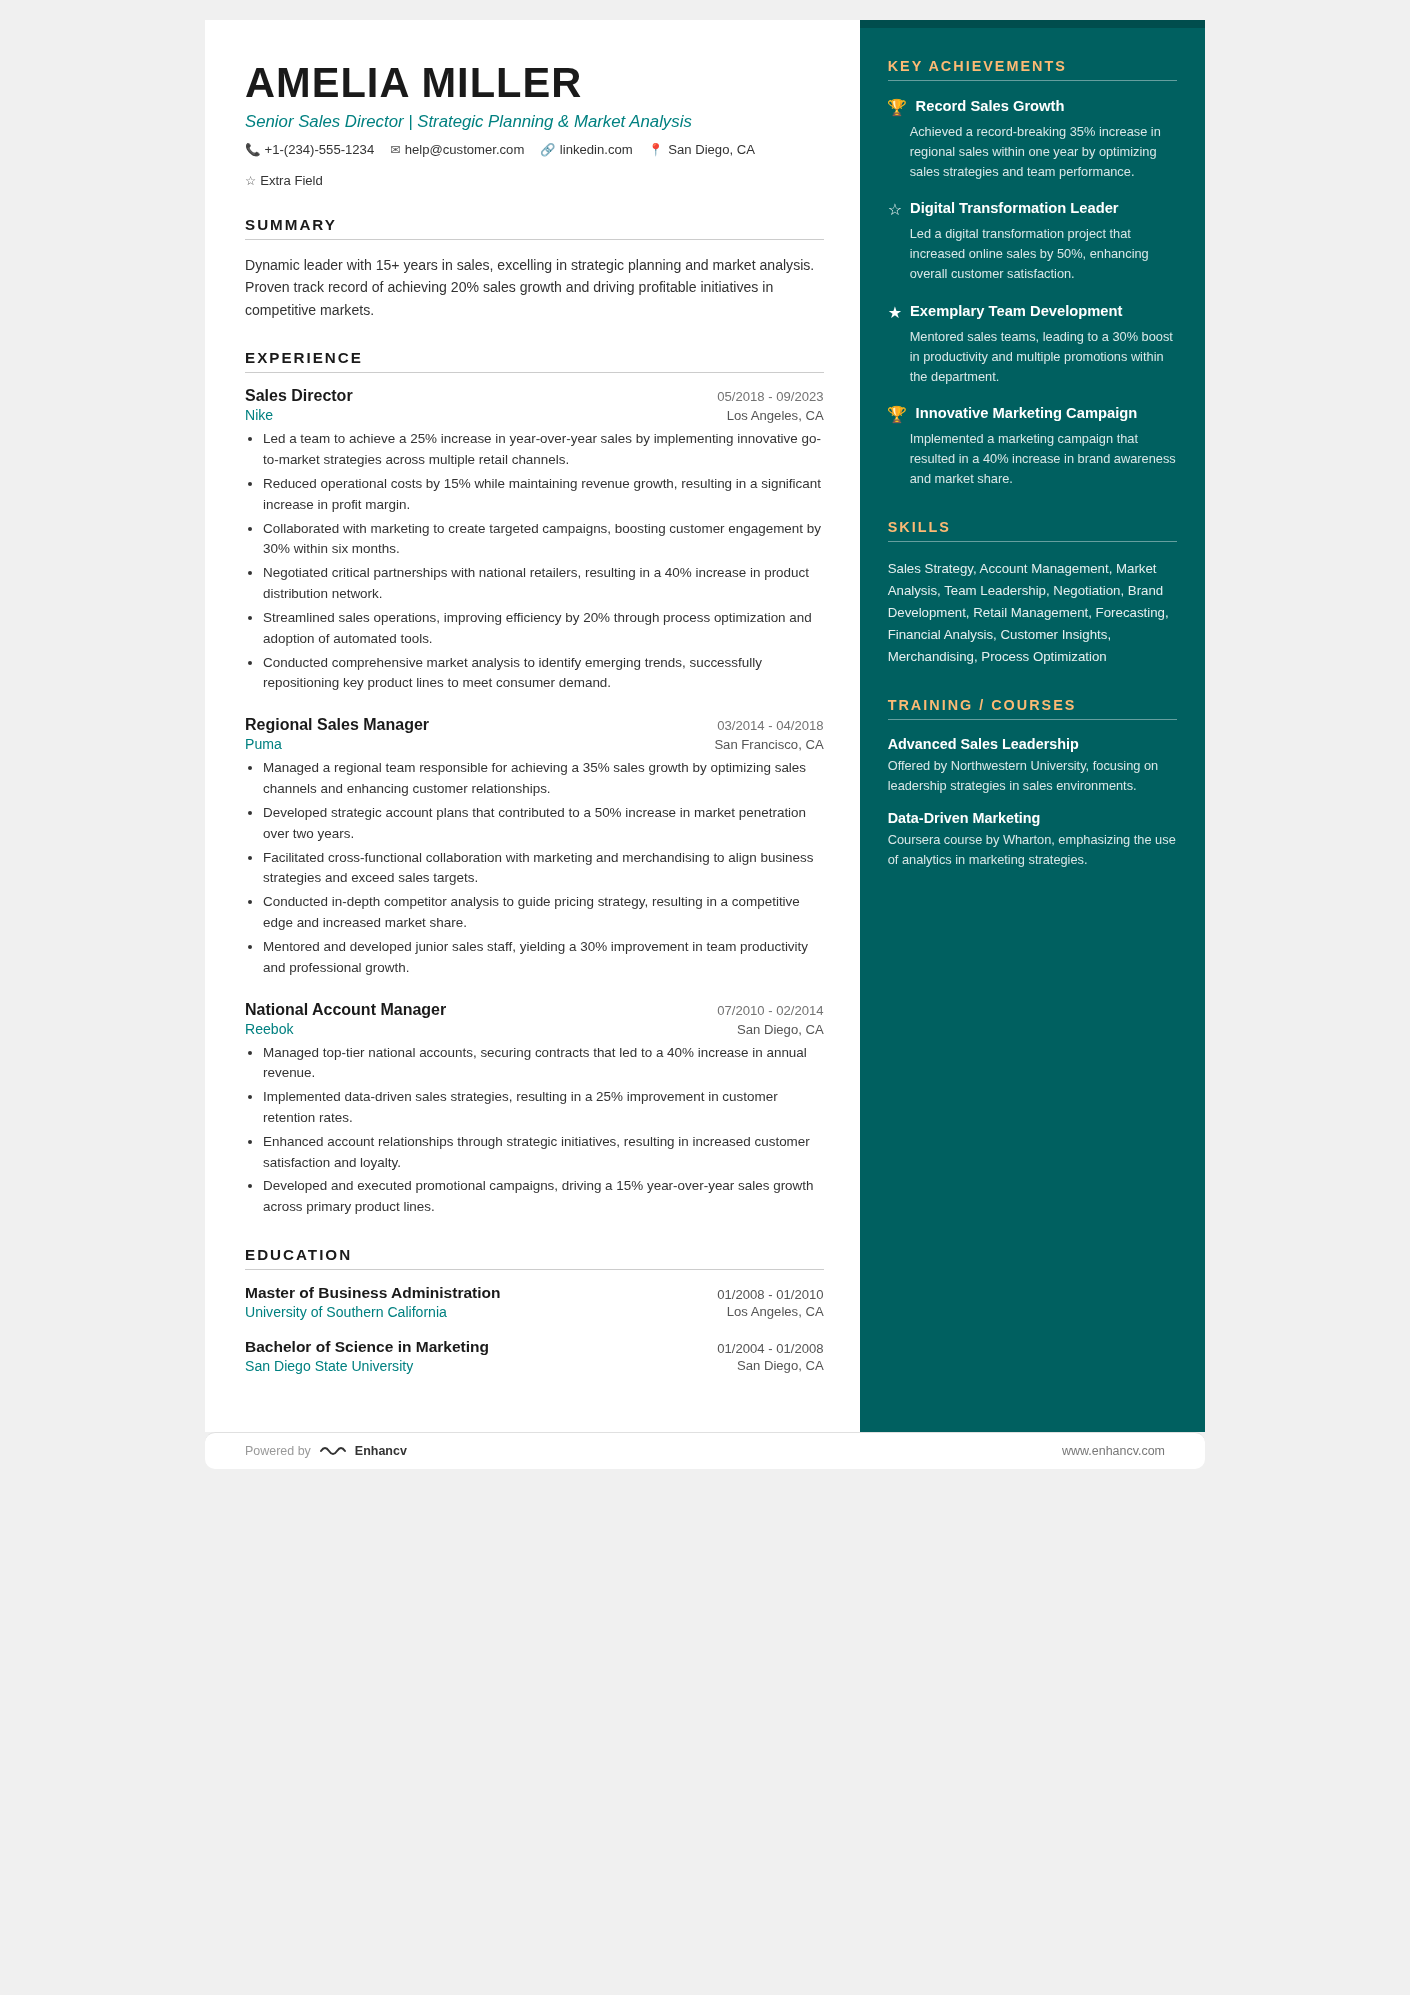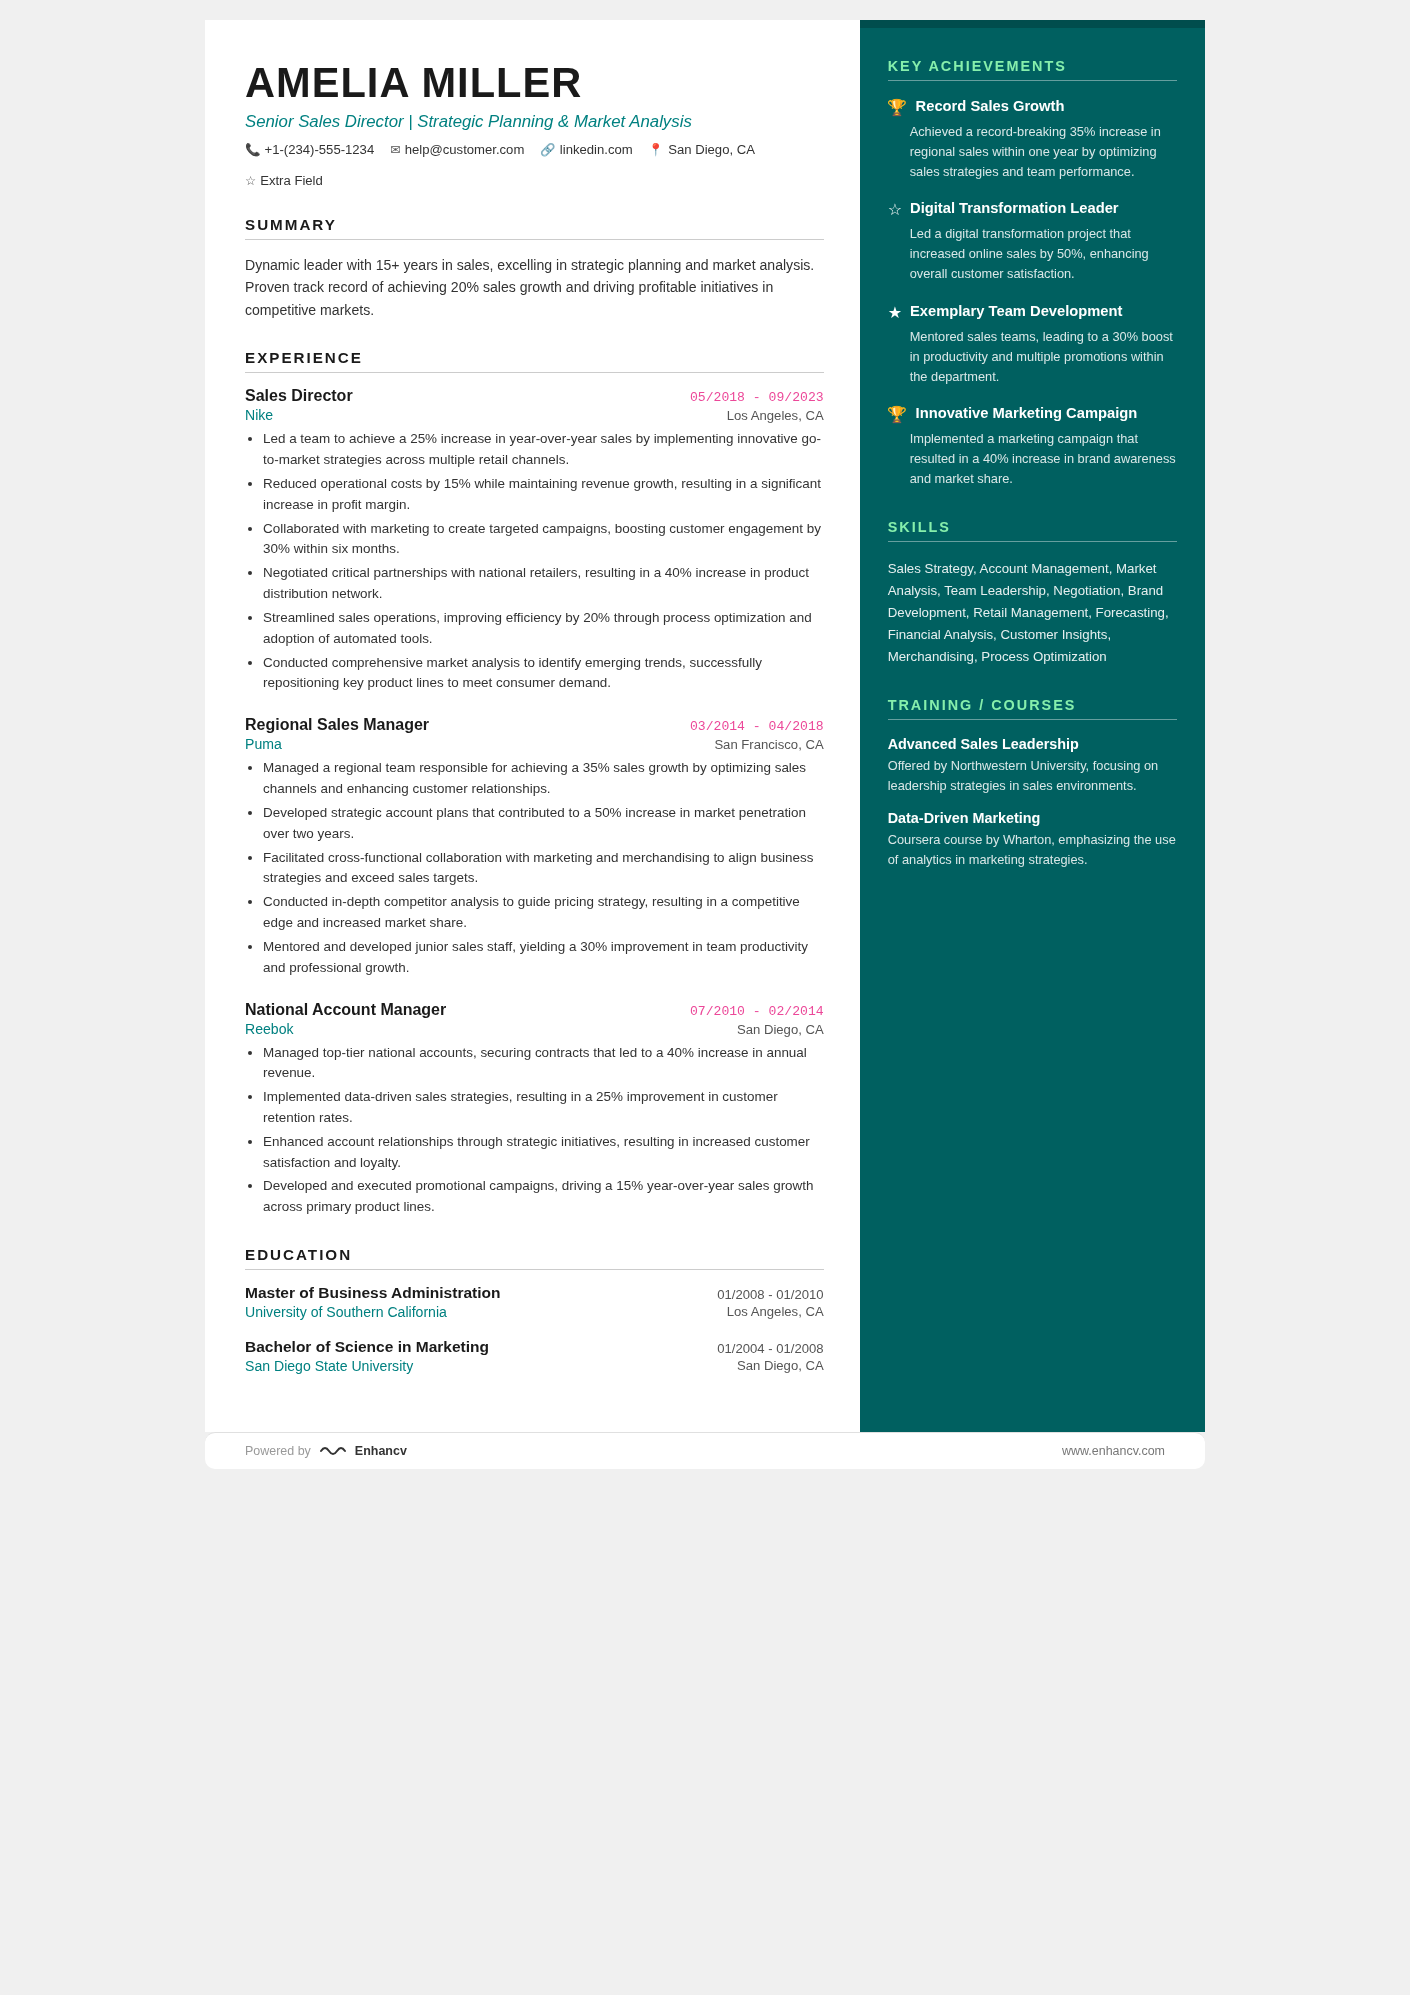--- a/index.html
+++ b/index.html
@@ -90,22 +90,22 @@
       align-items: baseline;
     }
     .job-title {
       font-size: 1em;
       font-weight: 700;
       color: #1a1a1a;
       font-family: Arial, sans-serif;
     }
     .job-dates {
       font-size: 0.82em;
-      color: #ec4899;
-      font-family: Liberation Mono, monospace;
+      color: #737373;
+      font-family: Liberation Sans, sans-serif;
     }
     .job-subrow {
       display: flex;
       justify-content: space-between;
       align-items: baseline;
       margin-top: 2px;
     }
     .job-company {
       color: #008080;
       font-size: 0.88em;
@@ -164,21 +164,21 @@
     }
     
     .right-section {
       margin-bottom: 30px;
     }
     .right-section-title {
       font-size: 0.9em;
       font-weight: 700;
       letter-spacing: 2px;
       text-transform: uppercase;
-      color: #86efac;
+      color: #fdba74;
       font-family: Arial, sans-serif;
       padding-bottom: 6px;
       border-bottom: 1.5px solid rgba(255,255,255,0.4);
       margin-bottom: 16px;
     }
     .achievement-item {
       margin-bottom: 18px;
     }
     .achievement-header {
       display: flex;

